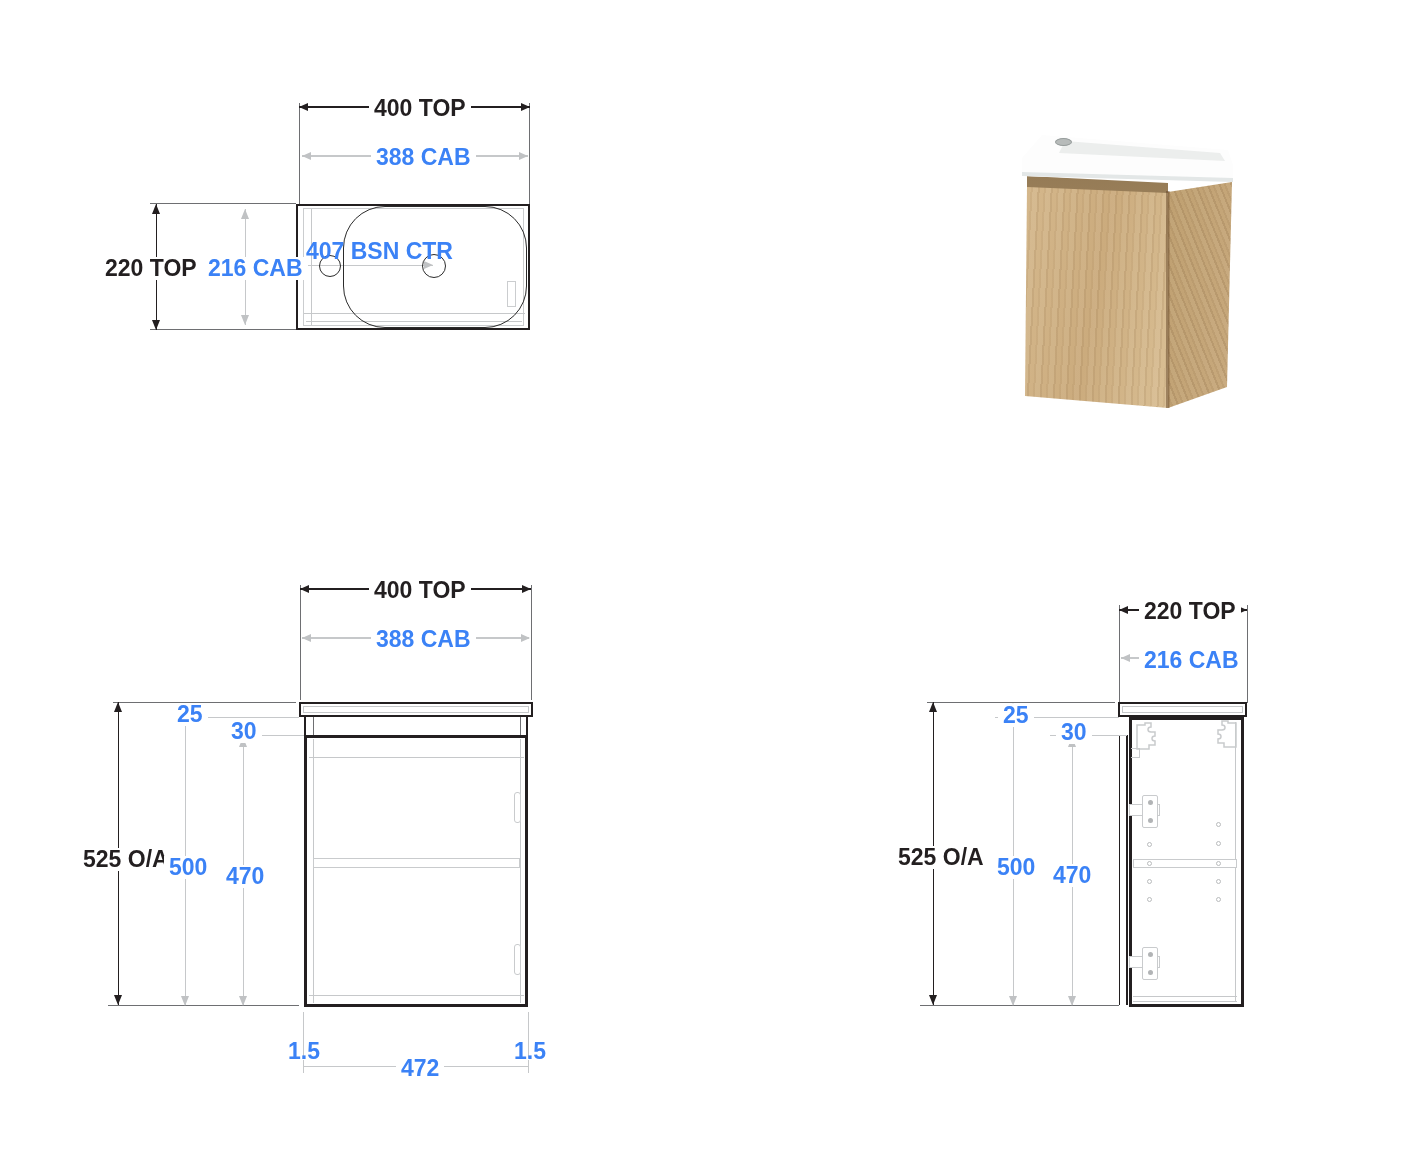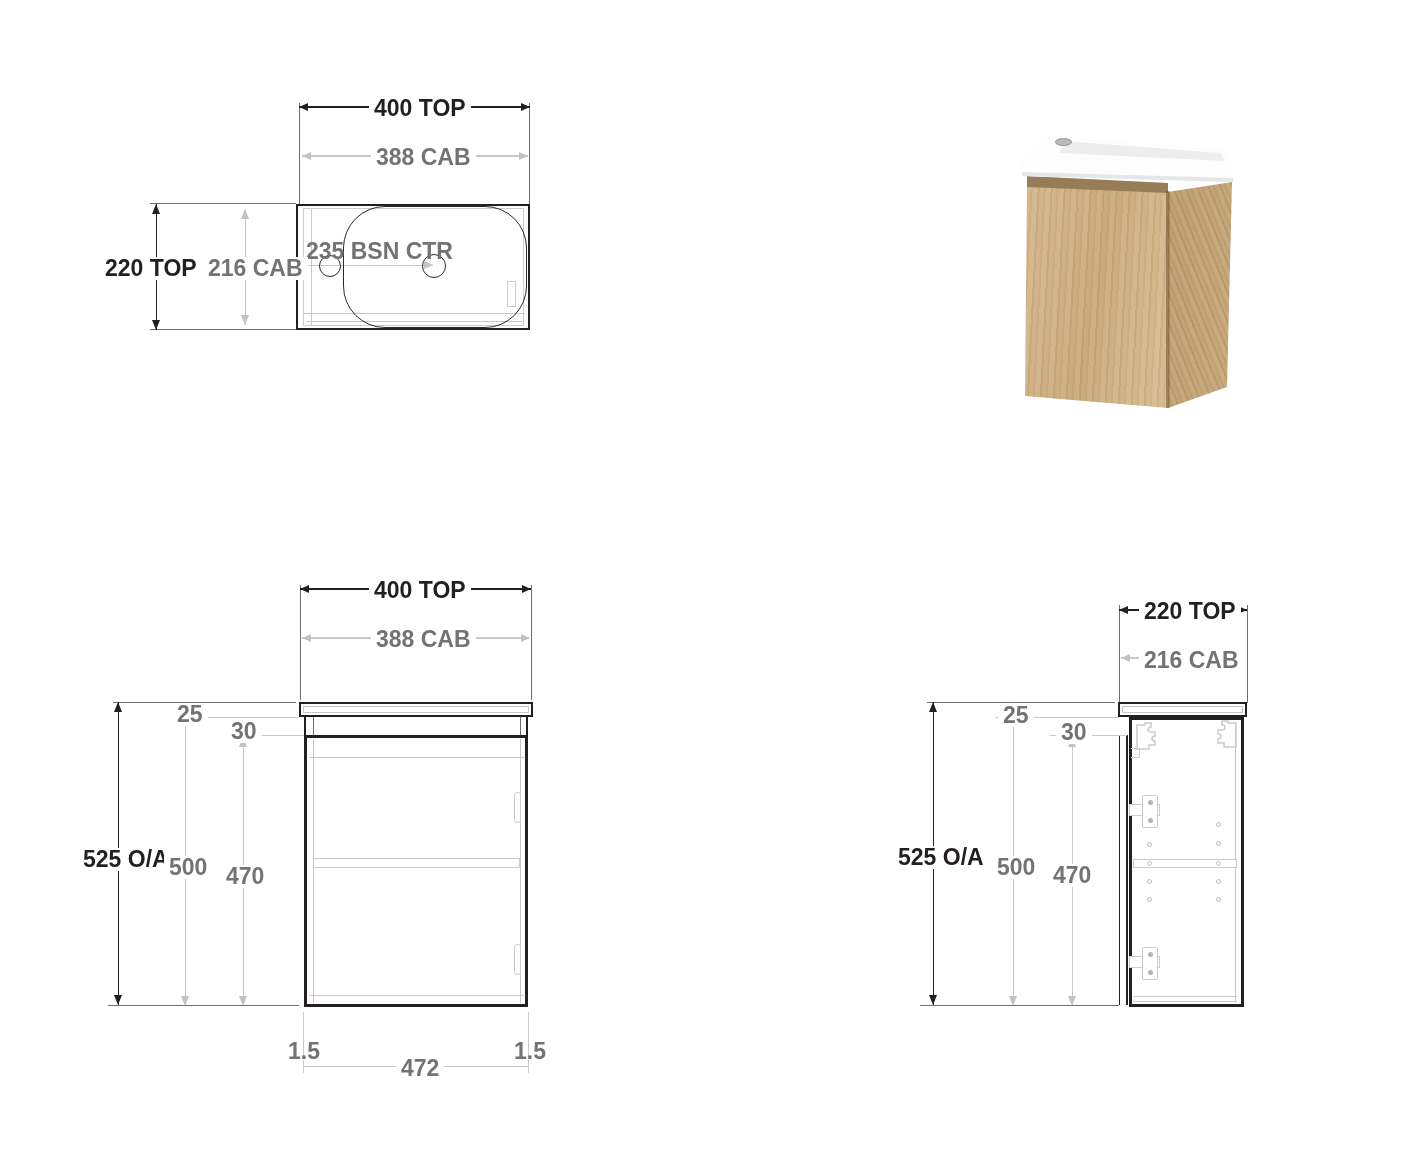--- a/index.html
+++ b/index.html
@@ -19,21 +19,21 @@
   .ar.u{border-width:0 4.5px 10px 4.5px;}
   .ar.d{border-width:10px 4.5px 0 4.5px;}
   .ar.k.l{border-right-color:#231f20;} .ar.k.r{border-left-color:#231f20;}
   .ar.k.u{border-bottom-color:#231f20;} .ar.k.d{border-top-color:#231f20;}
   .ar.gy.l{border-right-color:#c0c2c4;} .ar.gy.r{border-left-color:#c0c2c4;}
   .ar.gy.u{border-bottom-color:#c0c2c4;} .ar.gy.d{border-top-color:#c0c2c4;}
   
   .lbl{position:absolute;font-weight:600;font-size:23px;line-height:1;white-space:nowrap;
        background:#fff;padding:0 5px;letter-spacing:0px;}
   .dark{color:#231f20;}
-  .gray{color:#737373;}
+  .gray{color:#3b82f6;}
   .nobg{background:transparent;padding:0;}
   
   .rect{position:absolute;background:#fff;}
   .bd2{border:2px solid #231f20;}
   .bd3{border:3px solid #231f20;}
   .bdg{border:1.5px solid #cbcdcf;background:#fff;}
   .circ{position:absolute;border-radius:50%;}
   .hole{position:absolute;width:5px;height:5px;border:1.2px solid #b9bbbd;border-radius:50%;background:#fff;}
   .screw{position:absolute;width:5px;height:5px;border-radius:50%;background:#b2b4b6;}
   
@@ -71,21 +71,21 @@
     <div class="hl g" style="left:306px;top:321px;width:216px;height:1.2px;"></div>
 
     <div class="hl g" style="left:284px;top:264.5px;width:149px;height:1.4px;"></div>
     <div class="ar gy l" style="left:285px;top:261px;"></div>
     <div class="ar gy r" style="left:424px;top:261px;"></div>
 
     <div class="rect" style="left:343px;top:206px;width:184px;height:122px;border:1.7px solid #2b2b2b;border-radius:42px;background:transparent;"></div>
     <div class="rect" style="left:507px;top:281px;width:9px;height:26px;border:1.2px solid #cbcdcf;background:transparent;"></div>
     <div class="circ" style="left:319px;top:255px;width:22px;height:22px;border:1.7px solid #2b2b2b;"></div>
     <div class="circ" style="left:422px;top:254px;width:24px;height:24px;border:1.7px solid #2b2b2b;"></div>
-    <div class="lbl gray nobg" style="left:306px;top:240px;">235 BSN CTR</div>
+    <div class="lbl gray nobg" style="left:306px;top:240px;">407 BSN CTR</div>
 
     <div class="hl m" style="left:150px;top:203px;width:146px;height:1.2px;"></div>
     <div class="hl m" style="left:150px;top:329px;width:146px;height:1.2px;"></div>
     <div class="vl" style="left:155.5px;top:204px;width:1.8px;height:126px;"></div>
     <div class="ar k u" style="left:152px;top:204px;"></div>
     <div class="ar k d" style="left:152px;top:320px;"></div>
     <div class="lbl dark" style="left:100px;top:257px;">220 TOP</div>
 
     <div class="vl g" style="left:244.5px;top:209px;width:1.5px;height:116px;"></div>
     <div class="ar gy u" style="left:241px;top:209px;"></div>

